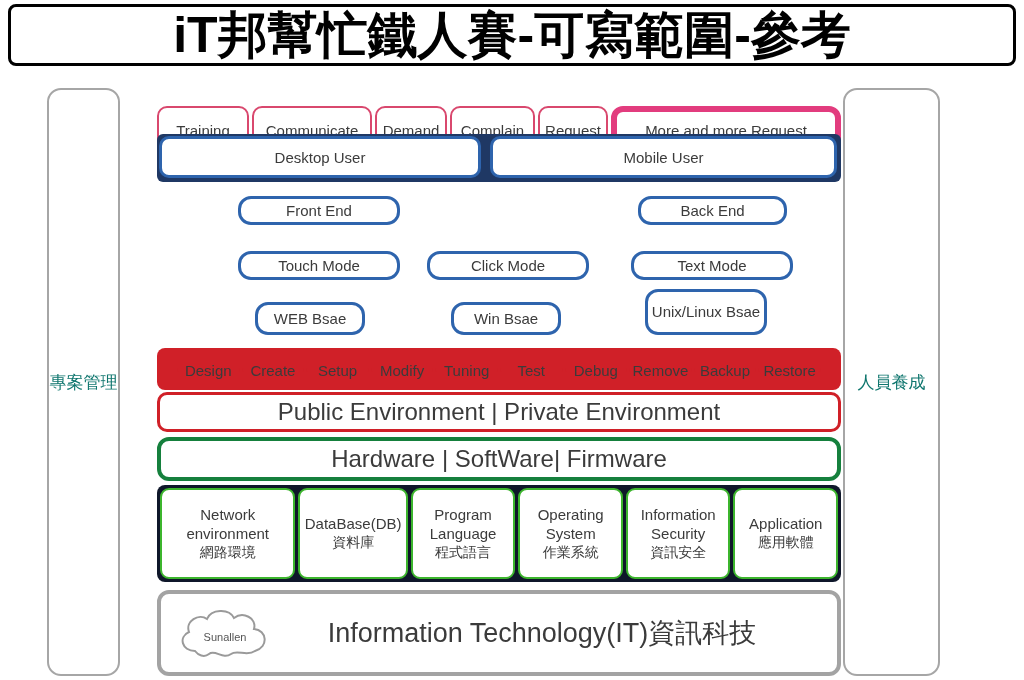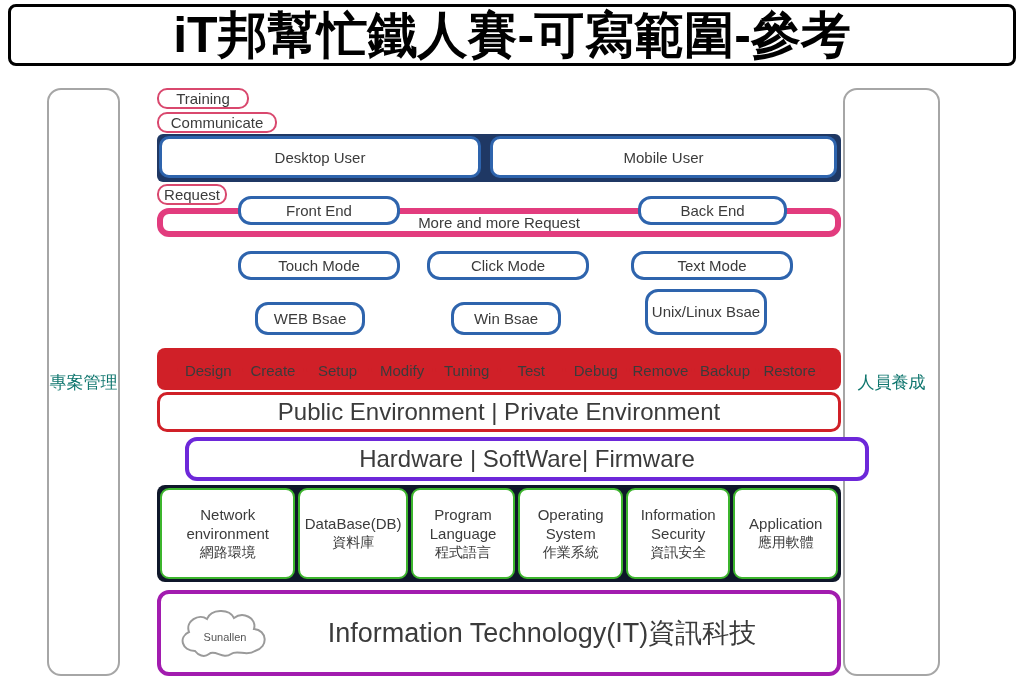--- a/index.html
+++ b/index.html
@@ -15,21 +15,21 @@
   .side { position:absolute; top:88px; height:588px; border:2px solid #a6a6a6;
           border-radius:14px; background:#fff; display:flex; align-items:center;
           justify-content:center; font-size:17px; color:#0f766e; }
   .side.left  { left:47px;  width:73px; }
   .side.right { left:843px; width:97px; }
 
   .main { position:absolute; left:157px; top:88px; width:684px; height:588px; }
   .row  { position:absolute; left:0; width:684px; }
 
   
-  .row1 { top:0; height:48px; display:flex; gap:3px;flex-direction:column; }
+  .row1 { top:18px; height:48px; display:flex; gap:3px; }
   .pbox { border:2px solid #d9486e; border-radius:10px; background:#fff;
           display:flex; align-items:center; justify-content:center;
           font-size:15px; flex:none; }
   .pbox.hl { border:6px solid #e23c7e; border-radius:12px; flex:1; }
 
   
   .row2 { top:46px; height:48px; background:#1f3864; border-radius:6px; }
   .ubox { position:absolute; top:2px; height:42px; background:#fff;
           border:3px solid #2e64ad; border-radius:10px;
           display:flex; align-items:center; justify-content:center; font-size:15px; }
@@ -44,33 +44,33 @@
 
   
   .row6 { top:260px; height:42px; background:#d02028; border-radius:8px;
           display:flex; gap:2px; padding:20px; }
   .rbox { flex:1; background:#fff; border:2px solid #d02028; border-radius:9px;
           display:flex; align-items:center; justify-content:center; font-size:15px; }
 
   
   .row7 { top:304px; height:40px; border:3px solid #d02028; border-radius:10px;
           background:#fff; display:flex; align-items:center; justify-content:center; font-size:24px; }
-  .row8 { top:349px; height:44px; border:4px solid #6d28d9; border-radius:12px;
-          background:#fff; display:flex; align-items:center; justify-content:center; font-size:24px;margin-left:28px; }
+  .row8 { top:349px; height:44px; border:4px solid #15803d; border-radius:12px;
+          background:#fff; display:flex; align-items:center; justify-content:center; font-size:24px; }
 
   
   .row9 { top:397px; height:97px; background:#0f172a; border-radius:8px;
           display:flex; gap:3px; padding:3px; }
   .gbox { background:#fff; border:2px solid #3cb52d; border-radius:9px;
           display:flex; flex-direction:column; align-items:center; justify-content:center;
           font-size:15px; text-align:center; line-height:1.25; padding:2px; }
   .gbox .zh { font-size:14px; }
 
   
-  .row10 { top:502px; height:86px; border:4px solid #a21caf; border-radius:12px;
+  .row10 { top:502px; height:86px; border:4px solid #a3a3a3; border-radius:12px;
            background:#fff; display:flex; align-items:center; }
   .cloud-wrap { width:104px; height:60px; margin-left:12px; flex:none; }
   .footer-text { flex:1; text-align:center; font-size:27px; color:#3b3b3b; padding-right:30px; white-space:nowrap; }
 </style>
 </head>
 <body>
 
 <div class="page">
 
   <div class="title">iT邦幫忙鐵人賽-可寫範圍-參考</div>

